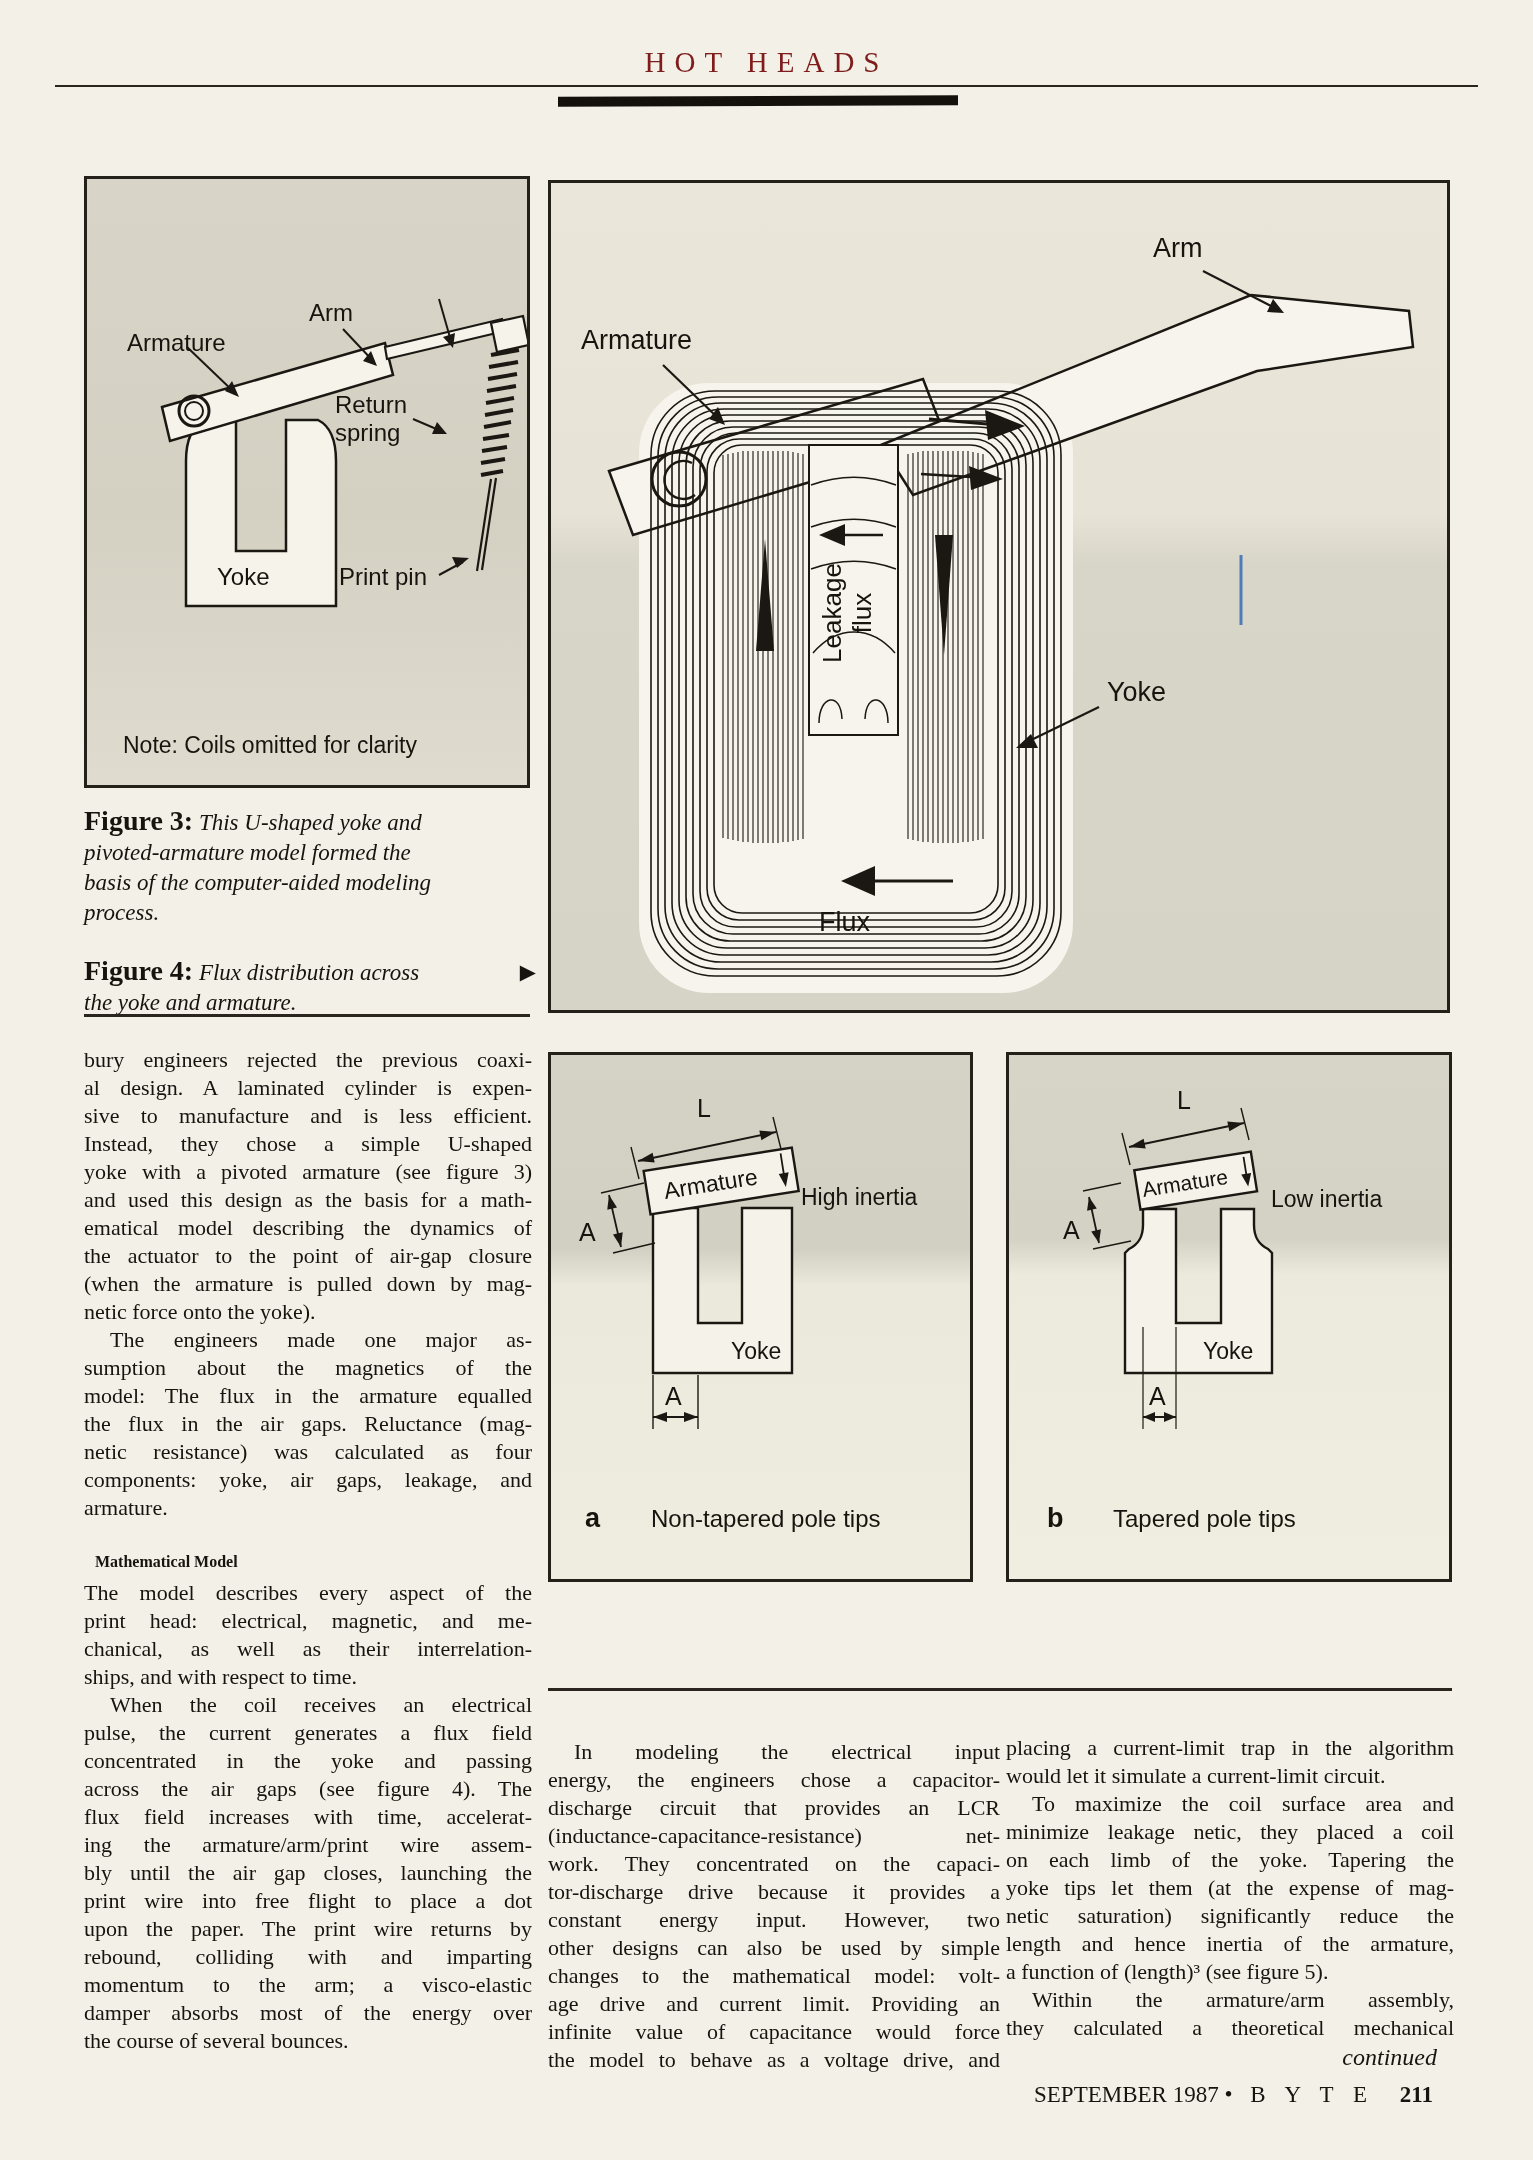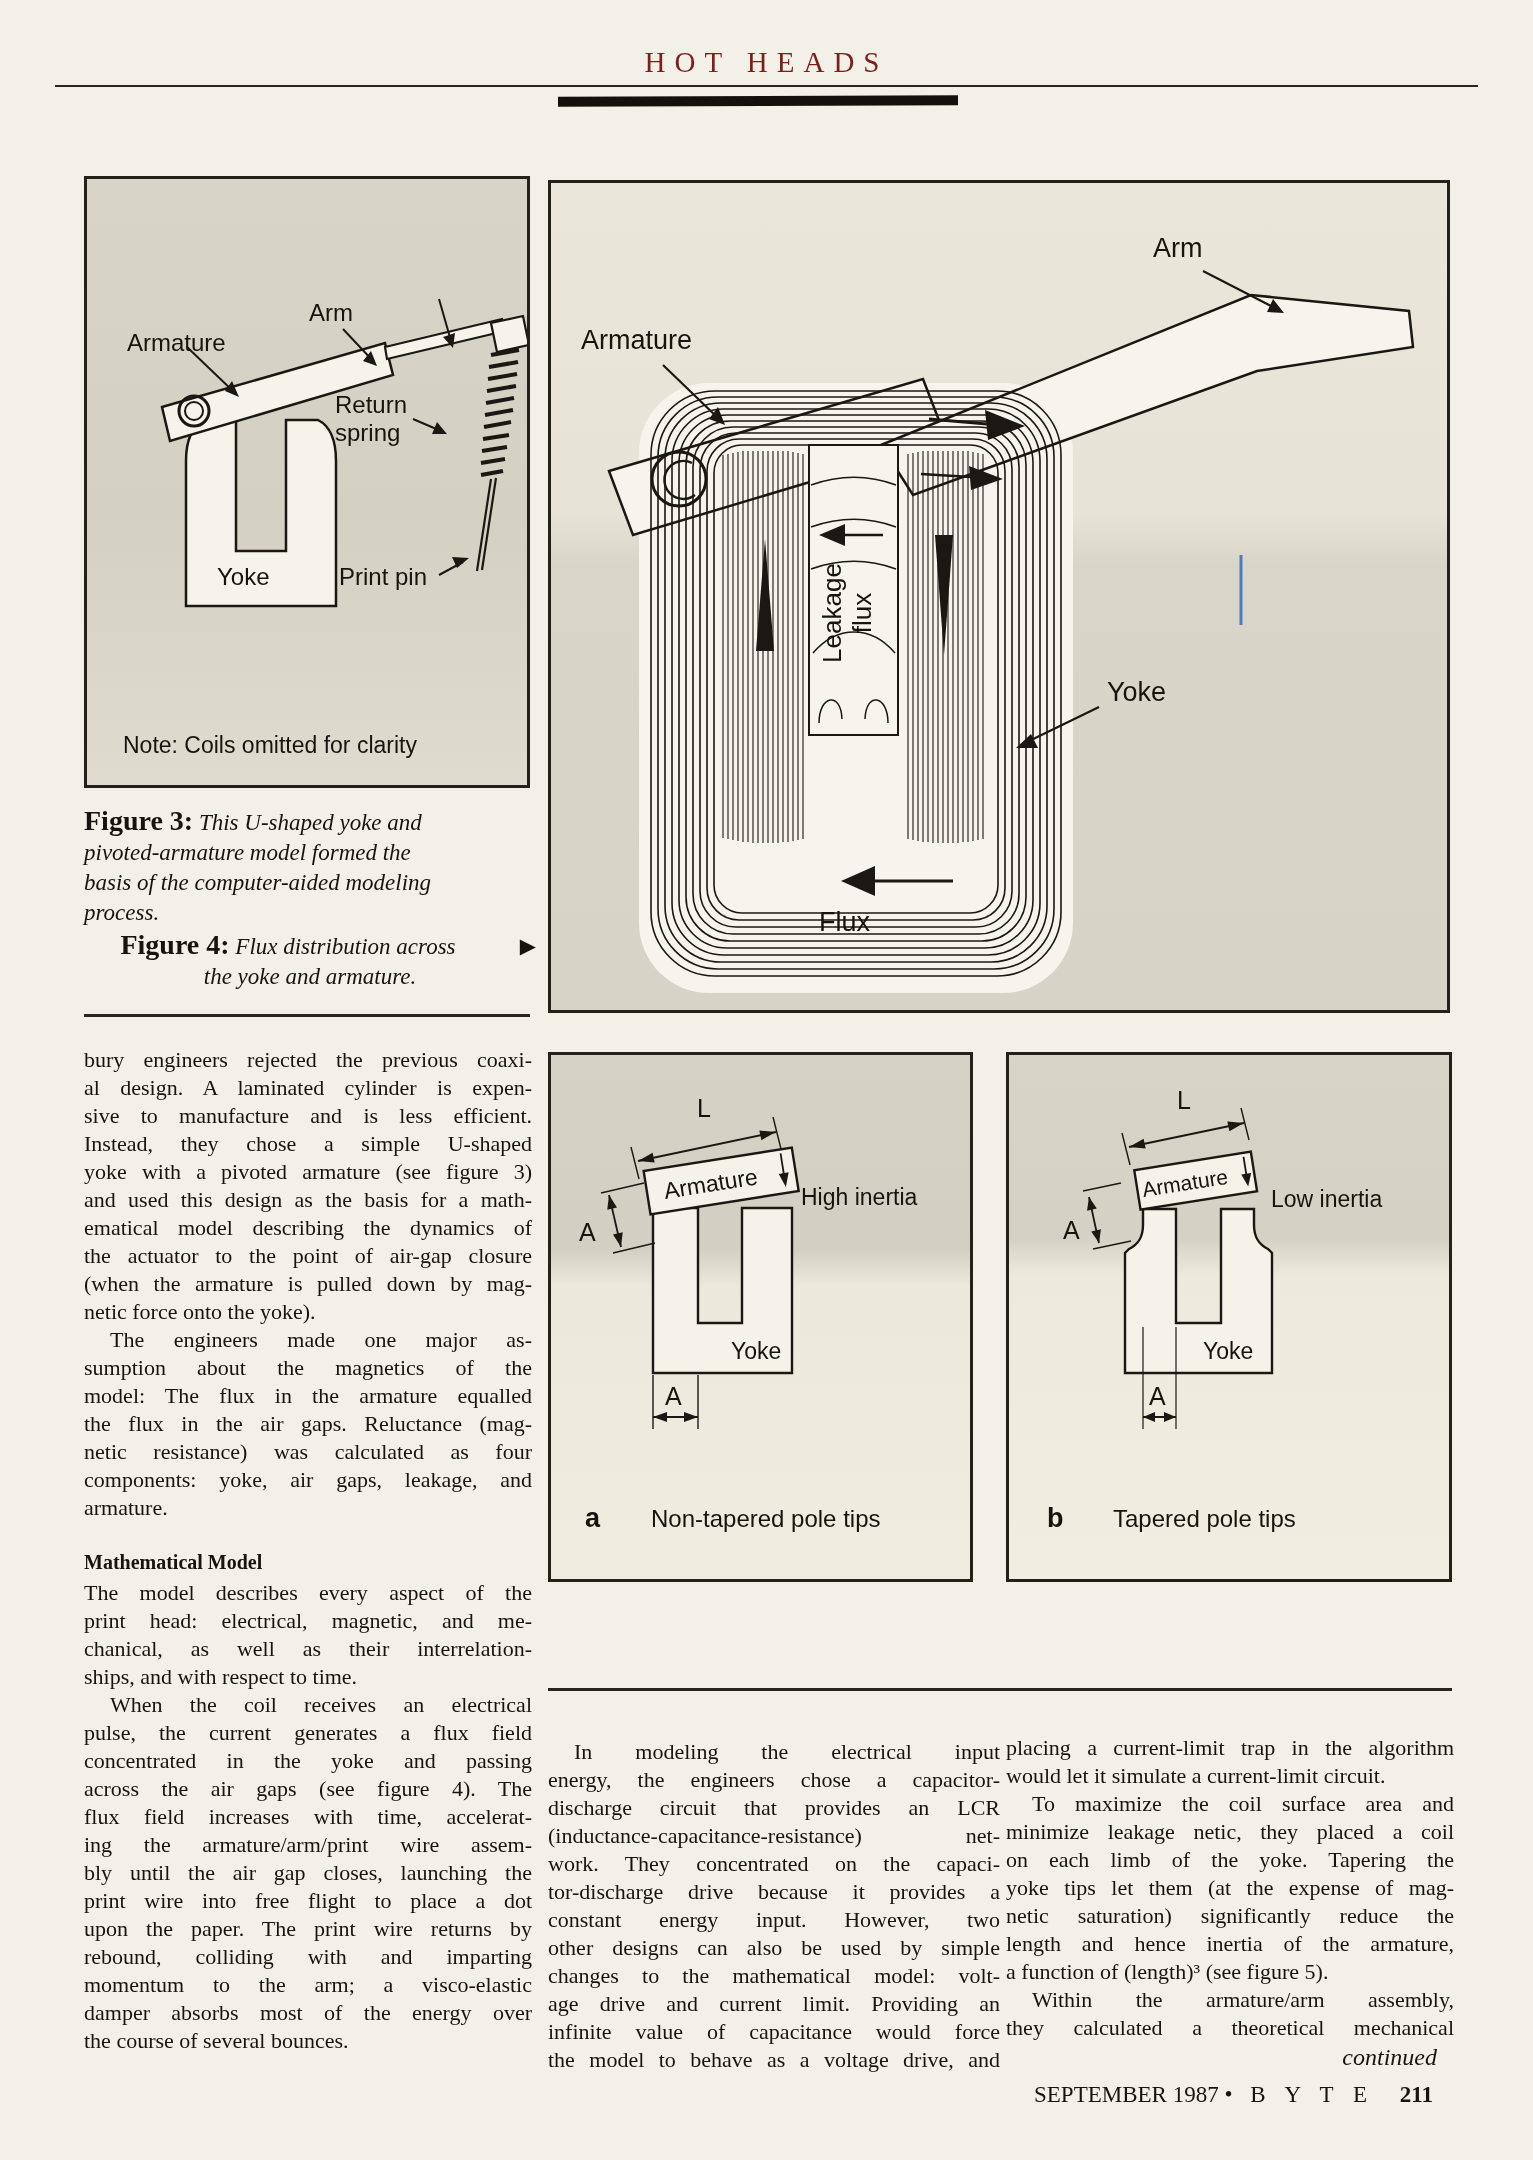--- a/index.html
+++ b/index.html
@@ -16,34 +16,34 @@
         background:linear-gradient(180deg,#eae7da 0%,#e7e4d7 40%,#d8d6c9 46%,#d6d4c7 100%);}
   #fig5a{left:548px;top:1052px;width:425px;height:530px;
         background:linear-gradient(180deg,#d5d3c6 0%,#d2d0c3 37%,#ebe8dc 44%,#efece0 100%);}
   #fig5b{left:1006px;top:1052px;width:446px;height:530px;
         background:linear-gradient(180deg,#d7d5c8 0%,#d4d2c5 35%,#ece9dd 42%,#f0ede1 100%);}
   .figbox svg{display:block;width:100%;height:100%;}
   svg text{font-family:"Liberation Sans",sans-serif;fill:#17140f;}
   .cap{position:absolute;font-size:23px;line-height:30px;font-style:italic;}
   .cap b{font-style:normal;font-weight:700;font-size:28px;}
   #cap3{left:84px;top:806px;width:452px;}
-  #cap4{left:84px;top:930px;width:452px;text-align:center;}
+  #cap4{left:84px;top:956px;width:452px;}
   #cap4 .capline1{position:relative;padding-right:44px;}
   .pointer{position:absolute;right:0px;top:1px;font-style:normal;font-size:21px;}
   #cap5{left:548px;top:1604px;width:904px;}
   .rule-left{position:absolute;left:84px;top:1014px;width:446px;height:3px;background:#2a261f;}
   .rule-mid{position:absolute;left:548px;top:1688px;width:904px;height:3px;background:#2a261f;}
   .col{position:absolute;font-size:22px;line-height:28px;}
   #colL{left:84px;top:1046px;width:448px;}
   #colM{left:548px;top:1738px;width:452px;}
   #colR{left:1006px;top:1734px;width:448px;}
   .line{text-align:justify;text-align-last:justify;}
   .line.last{text-align-last:left;}
   .line.indent{text-indent:26px;}
-  .col-heading{font-weight:700;font-size:20px;margin-top:26px;margin-bottom:3px;}
+  .col-heading{font-weight:700;font-size:16px;margin-top:26px;margin-bottom:3px;margin-left:11px;}
   .continued{position:absolute;right:96px;top:2044px;font-style:italic;font-size:24px;}
   .footer{position:absolute;right:100px;top:2082px;font-size:23px;}
   .footer .mag{letter-spacing:7px;margin-left:12px;}
   .footer .num{font-weight:700;margin-left:20px;}
 </style>
 </head>
 <body>
 
 <div class="page">
 

